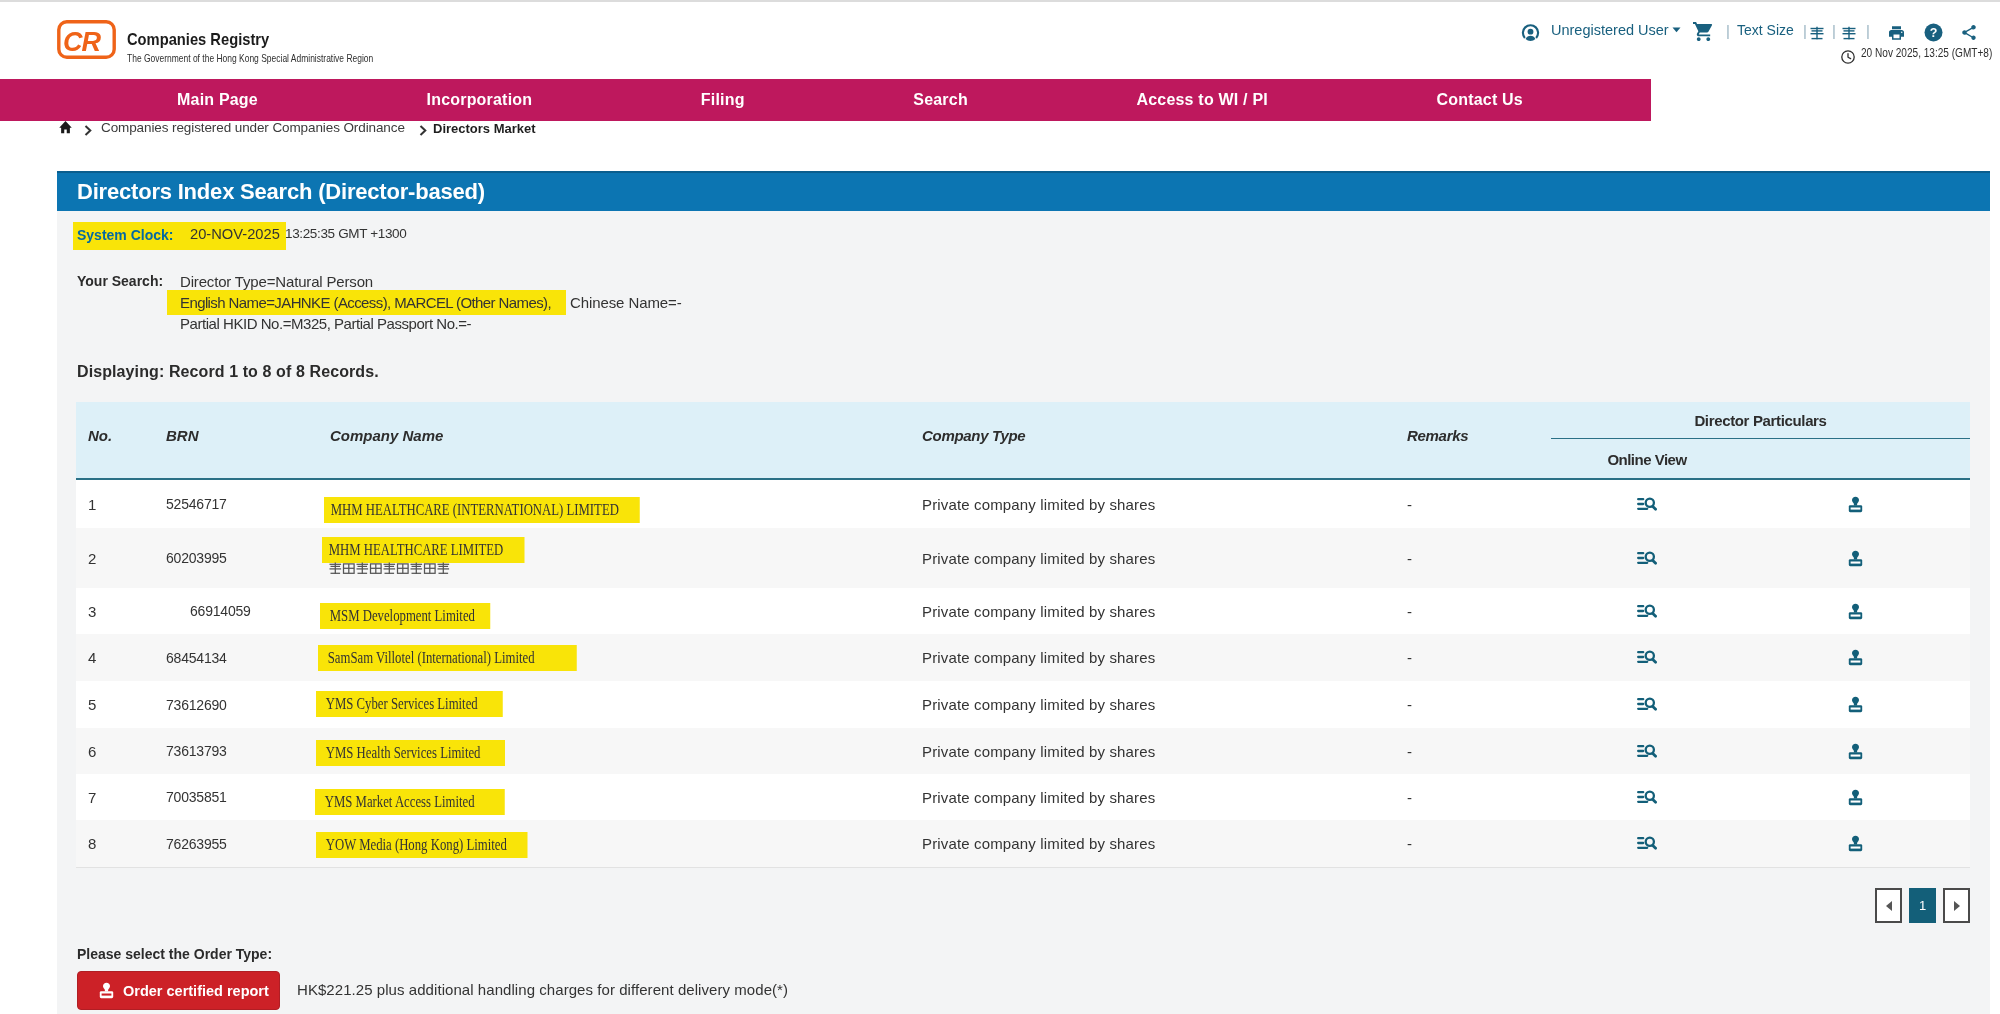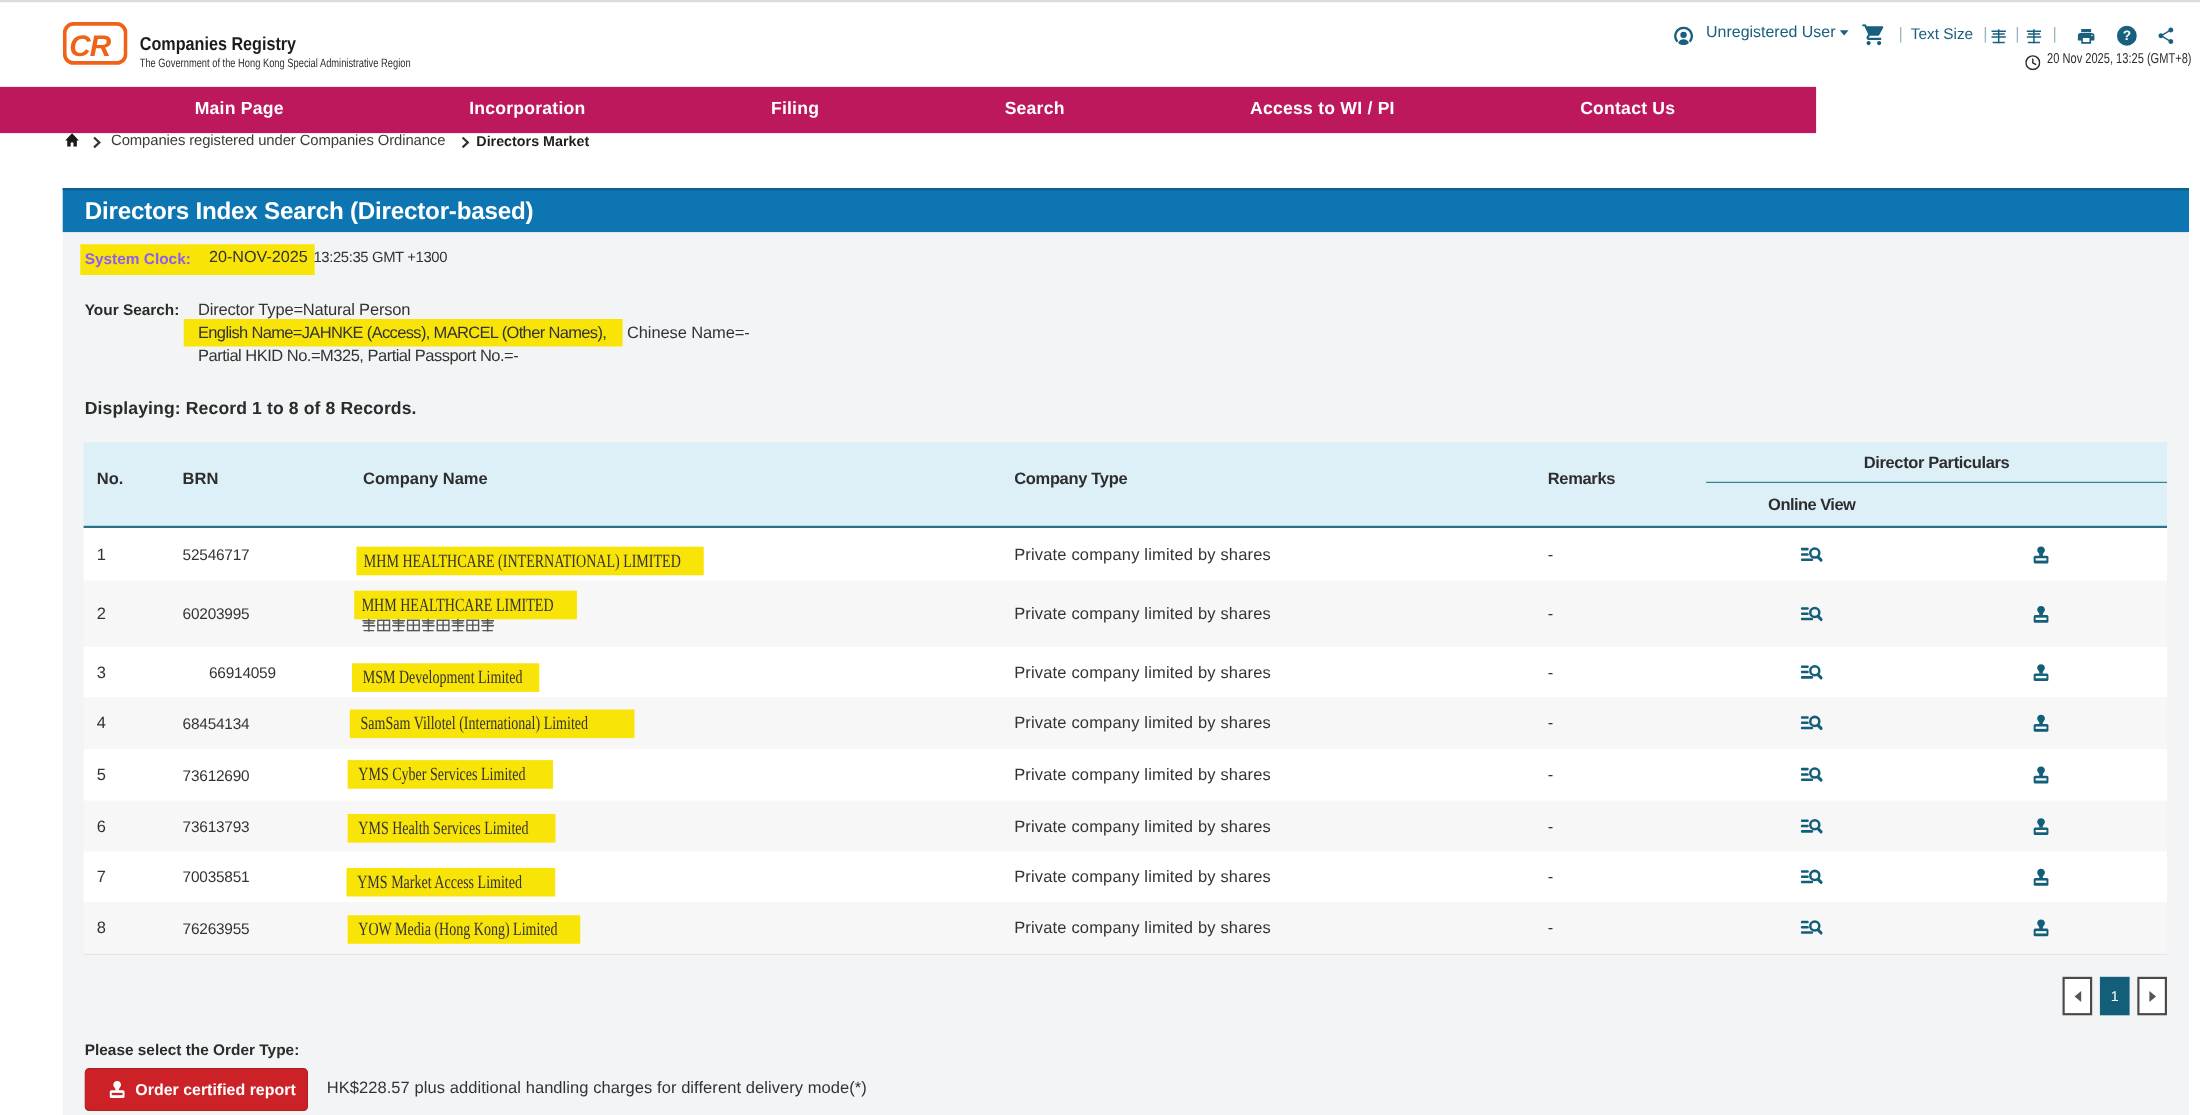--- a/index.html
+++ b/index.html
@@ -10,21 +10,21 @@
   .topline { position:absolute; left:0; top:0; width:2000px; height:2px; background:#dcdcdc; }
   .crtitle { position:absolute; left:127px; top:30px; font-size:17px; font-weight:bold; color:#1c1c1c; white-space:nowrap; transform:scaleX(0.865); transform-origin:left top; }
   .crsub { position:absolute; left:127px; top:52px; font-size:11px; color:#2e2e2e; white-space:nowrap; transform:scaleX(0.77); transform-origin:left top; }
   .nav { position:absolute; left:0; top:79px; width:1651px; height:42px; background:#be185d; display:flex; align-items:center; justify-content:space-between; padding-left:177px; padding-right:128px; }
   .nav span { color:#fff; font-size:16px; font-weight:bold; letter-spacing:0.2px; white-space:nowrap; }
   .bluebar { position:absolute; left:57px; top:171px; width:1933px; height:40px; background:#0c75b2; border-top:2px solid #0a5e8e; }
   .bluebar span { position:absolute; left:20px; top:6px; color:#fff; font-size:22px; font-weight:bold; letter-spacing:-0.2px; white-space:nowrap; }
   .hl { background:#f9e408; }
   .tbl { position:absolute; left:76px; top:402px; width:1894px; }
   .thead { position:relative; height:78px; background:#ddf0f8; border-bottom:2px solid #2a7086; color:#2d2d2d; font-weight:bold; font-size:15px; }
-  .thead .c { position:absolute; top:0; height:66px; display:flex; align-items:center; }
+  .thead .c { position:absolute; top:0; height:66px; display:flex; align-items:center;font-style:italic; }
   .row { position:relative; }
   .row .c { position:absolute; top:0; height:100%; display:flex; align-items:center; font-size:15px; color:#333; }
   .row .brn { font-size:14px; letter-spacing:-0.2px; }
   .odd { background:#fff; }
   .even { background:#f7f7f7; }
   .namehl { display:inline-block; background:#f9e408; font-family:"Liberation Serif", serif; font-size:17px; line-height:26px; color:#333; white-space:nowrap; transform:scaleX(0.75); transform-origin:left top; }
   .pgbtn { position:absolute; width:27px; height:35px; background:#fff; border:2px solid #4a4a4a; display:flex; align-items:center; justify-content:center; }
   .pgcur { position:absolute; width:27px; height:35px; background:#135f79; color:#fff; font-size:13px; display:flex; align-items:center; justify-content:center; }
   .ordertype { position:absolute; left:77px; top:946px; font-size:14px; font-weight:bold; color:#2b2b2b; }
   .orderbtn { position:absolute; left:77px; top:971px; width:203px; height:39px; background:#cc2127; border:1px solid #b01e24; border-radius:4px; color:#fff; display:flex; align-items:center; padding-left:21px; font-size:14.5px; font-weight:bold; }
@@ -130,21 +130,21 @@
 <div class="abs" style="left:419px;top:122px;"><svg width="8" height="11" viewBox="0 0 8 11">
       <path d="M1.5 1 L6.3 5.5 L1.5 10" fill="none" stroke="#333" stroke-width="2"></path>
     </svg></div>
 <div class="abs" style="left:433px;top:120.5px;font-size:13px;font-weight:bold;color:#1e1e1e;white-space:nowrap;">Directors Market</div>
 
 <div class="bluebar">
     <span>Directors Index Search (Director-based)</span>
   </div>
 
 <div class="abs hl" style="left:73px;top:222px;width:213px;height:28px;"></div>
-<div class="abs" style="left:77px;top:227px;font-size:14px;font-weight:bold;color:#8b5cf6;white-space:nowrap;">System Clock:</div>
+<div class="abs" style="left:77px;top:227px;font-size:14px;font-weight:bold;color:#0369a1;white-space:nowrap;">System Clock:</div>
 <div class="abs" style="left:190px;top:226px;font-size:14.7px;white-space:nowrap;">20-NOV-2025</div>
 <div class="abs" style="left:285px;top:226px;font-size:13.5px;letter-spacing:-0.35px;white-space:nowrap;">13:25:35 GMT +1300</div>
 
 <div class="abs" style="left:77px;top:273px;font-size:14px;font-weight:bold;color:#2b2b2b;white-space:nowrap;">Your Search:</div>
 <div class="abs" style="left:180px;top:273px;font-size:15px;letter-spacing:-0.17px;white-space:nowrap;">Director Type=Natural Person</div>
 <div class="abs hl" style="left:167px;top:290px;width:399px;height:25px;"></div>
 <div class="abs" style="left:180px;top:294px;font-size:15px;letter-spacing:-0.6px;white-space:nowrap;">English Name=JAHNKE (Access), MARCEL (Other Names),</div>
 <div class="abs" style="left:570px;top:294px;font-size:15px;letter-spacing:-0.1px;white-space:nowrap;">Chinese Name=-</div>
 <div class="abs" style="left:180px;top:315px;font-size:15px;letter-spacing:-0.46px;white-space:nowrap;">Partial HKID No.=M325, Partial Passport No.=-</div>
 
@@ -434,13 +434,13 @@
   </div>
 
 <div class="ordertype">Please select the Order Type:</div>
 <div class="orderbtn"><span style="display:flex;align-items:center;margin-right:9px;">
       <svg width="15" height="17" viewBox="0 0 15 17">
         <path d="M7.5 0.8 C9.5 0.8 11 2.2 11 4.1 C11 5.3 10.4 6.1 9.8 6.8 C9.3 7.4 9.1 7.9 9.1 8.6 L9.1 9.6 L5.9 9.6 L5.9 8.6 C5.9 7.9 5.7 7.4 5.2 6.8 C4.6 6.1 4 5.3 4 4.1 C4 2.2 5.5 0.8 7.5 0.8 Z" fill="#fff"></path>
         <rect x="0.8" y="9.2" width="13.4" height="7" rx="1.4" fill="#fff"></rect>
         <rect x="2.6" y="11.5" width="9.8" height="2.1" fill="#cc2127"></rect>
       </svg>
     </span>Order certified report</div>
-<div class="price">HK$228.57 plus additional handling charges for different delivery mode(*)</div>
+<div class="price">HK$221.25 plus additional handling charges for different delivery mode(*)</div>
 
 </body></html>

